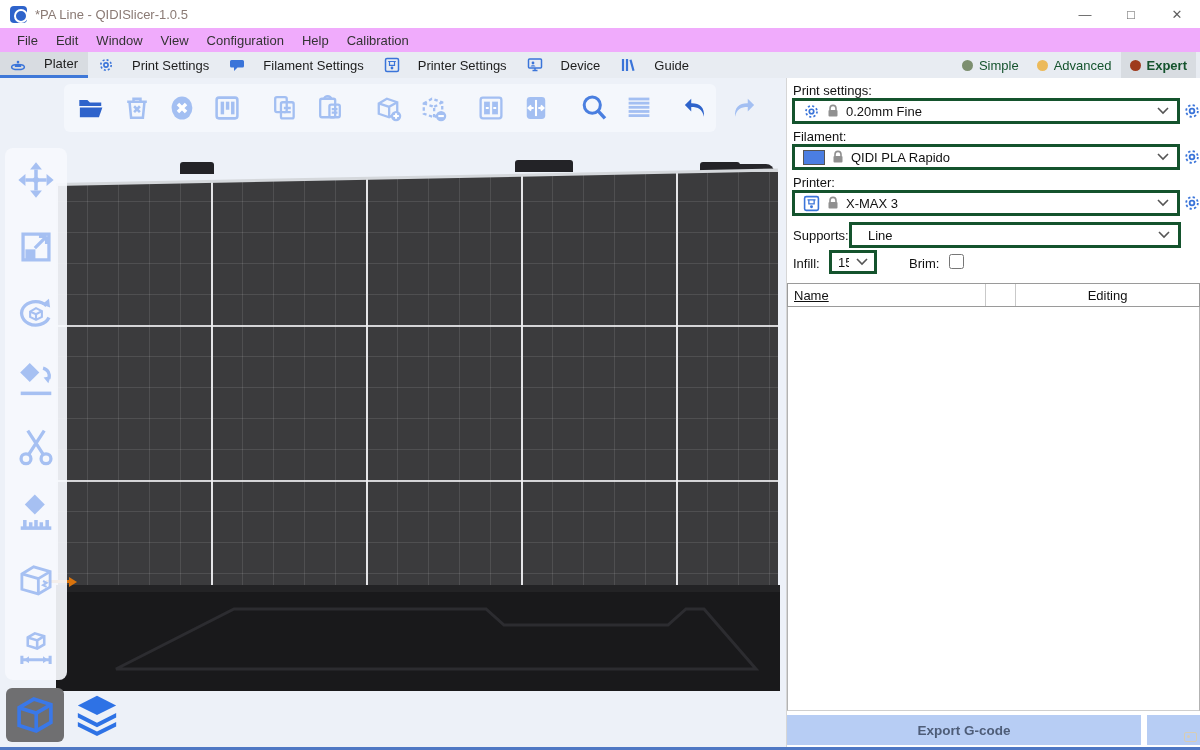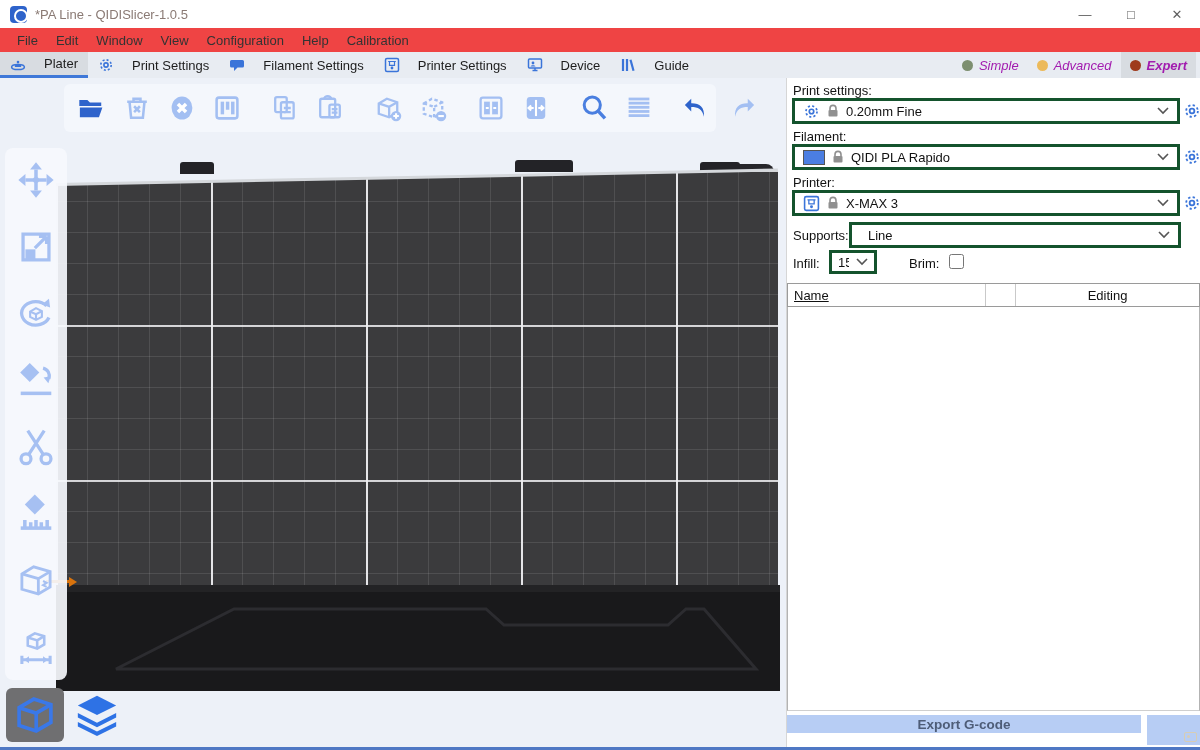--- a/index.html
+++ b/index.html
@@ -8,30 +8,30 @@
 
   
   #titlebar { position:absolute; top:0; left:0; right:0; height:28px; background:#fff; display:flex; align-items:center; }
   .app-logo { width:17px; height:17px; border-radius:4px; background:#2e63cb; margin-left:10px; position:relative; flex:0 0 auto; }
   .app-logo::after { content:""; position:absolute; left:3.5px; top:3.5px; width:10px; height:10px; border:2px solid #fff; border-radius:50%; }
   .win-title { margin-left:8px; font-size:13px; color:#8a7a74; }
   .win-controls { margin-left:auto; display:flex; height:100%; }
   .win-btn { width:46px; height:100%; display:flex; align-items:center; justify-content:center; font-size:13px; color:#5f5f5f; }
 
   
-  #menubar { position:absolute; top:28px; left:0; right:0; height:24px; background:#ef4444; display:flex; align-items:center; padding-left:8px; }
+  #menubar { position:absolute; top:28px; left:0; right:0; height:24px; background:#f0abfc; display:flex; align-items:center; padding-left:8px; }
   .menu-item { padding:0 9px; font-size:13px; color:#333; }
 
   
   #tabbar { position:absolute; top:52px; left:0; right:0; height:26px; background:#e8ecf2; display:flex; align-items:stretch; }
   .tab { display:flex; align-items:center; gap:18px; padding:0 10px; font-size:13px; color:#1d1d1d; }
   .tab.active { background:#d8dce1; border-bottom:3px solid #3f78d8; }
   .tab .t-ico { width:16px; height:16px; display:block; }
   .modes { margin-left:auto; display:flex; align-items:stretch; padding-right:4px; }
-  .mode { display:flex; align-items:center; gap:6px; padding:0 9px; font-size:13px; color:#a21caf;font-style:italic; }
+  .mode { display:flex; align-items:center; gap:6px; padding:0 9px; font-size:13px; color:#14532d; }
   .mode.active { background:#d8dce1; font-weight:bold; }
   .mode-dot { width:11px; height:11px; border-radius:50%; }
 
   
   #main { position:absolute; top:78px; left:0; width:786px; height:672px; background:#edf1f8; overflow:hidden; }
 
   #toolbar-top { position:absolute; left:64px; top:6px; width:652px; height:48px; background:#f4f7fc; border-radius:6px; display:flex; align-items:center; padding:0 12px; gap:13px; z-index:5; }
   .tt-btn { width:32px; height:32px; display:flex; align-items:center; justify-content:center; flex:0 0 auto; }
   .tt-btn svg { display:block; }
   .gap { width:4px; }
@@ -71,21 +71,21 @@
   .gear-side { position:absolute; left:396px; width:18px; height:18px; }
   .swatch { width:22px; height:15px; border:1px solid #555; flex:0 0 auto; }
 
   #obj-header { position:absolute; left:0; top:205px; width:413px; height:24px; border:1px solid #9a9a9a; display:flex; background:#fff; }
   #obj-header .hc { display:flex; align-items:center; font-size:13px; color:#111; }
   #obj-header .hc1 { width:198px; padding-left:6px; border-right:1px solid #c9c9c9;text-decoration:underline; }
   #obj-header .hc2 { width:30px; border-right:1px solid #c9c9c9; }
   #obj-header .hc3 { flex:1; justify-content:center; }
   #obj-list { position:absolute; left:0; top:229px; width:413px; height:404px; background:#fff; border-left:1px solid #b3b3b3; border-right:1px solid #b3b3b3; border-bottom:1px solid #cfcfcf; }
 
-  #export-btn { position:absolute; left:0; top:637px; width:354px; height:18px; background:#b7cdf4; display:flex; align-items:center; justify-content:center; font-size:13.5px; font-weight:bold; color:#4e5d78; }
+  #export-btn { position:absolute; left:0; top:637px; width:354px; height:30px; background:#b7cdf4; display:flex; align-items:center; justify-content:center; font-size:13.5px; font-weight:bold; color:#4e5d78; }
   #export-side-btn { position:absolute; left:360px; top:637px; width:54px; height:30px; background:#b7cdf4; }
   #export-side-btn .faint-ico { position:absolute; right:4px; bottom:3px; width:13px; height:10px; border:1.5px solid #d8cdb4; border-radius:2px; }
   #export-side-btn .faint-ico::after { content:""; position:absolute; left:2px; top:2px; width:3px; height:3px; background:#d8cdb4; border-radius:50%; }
 </style>
 </head>
 <body>
 
 <div id="titlebar">
   <div class="app-logo"></div>
   <div class="win-title">*PA Line - QIDISlicer-1.0.5</div>

